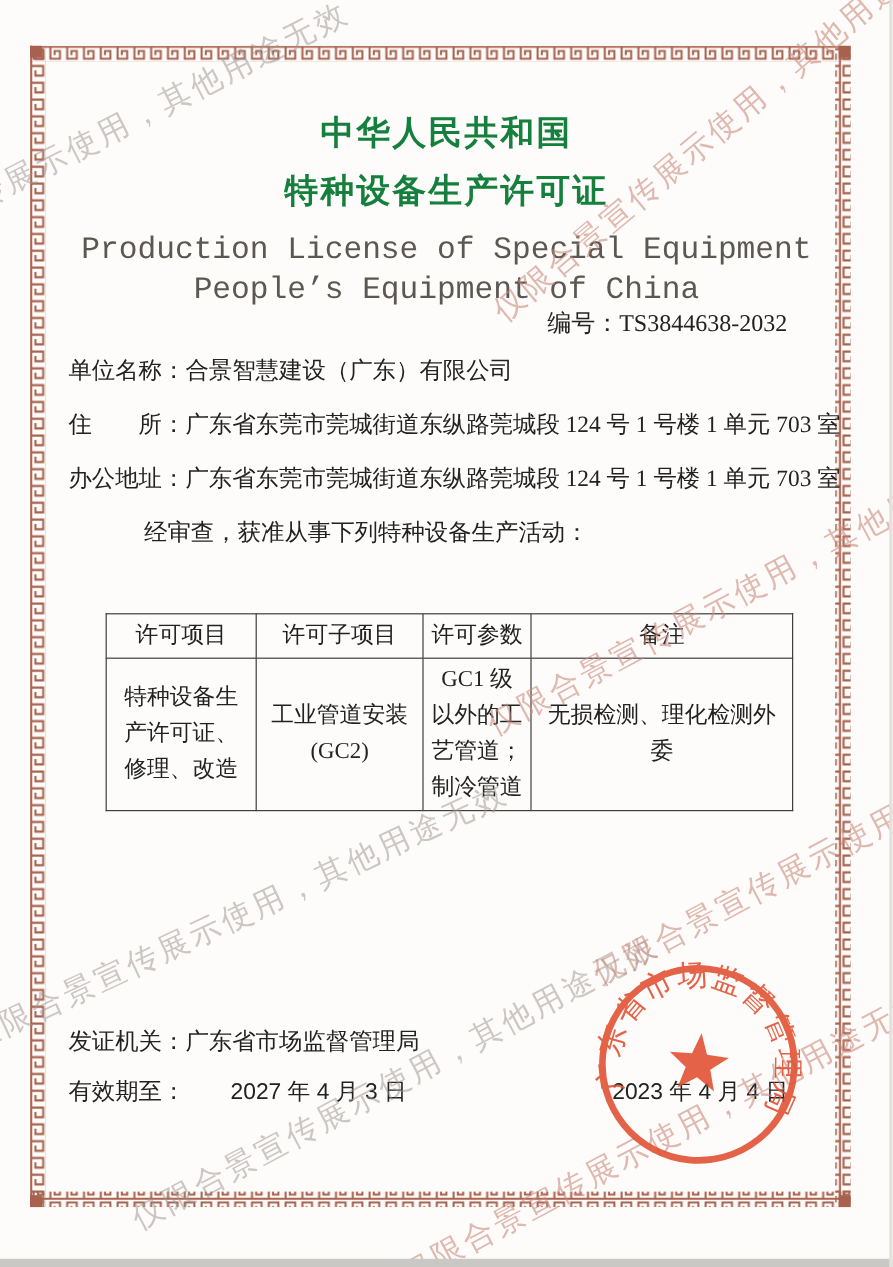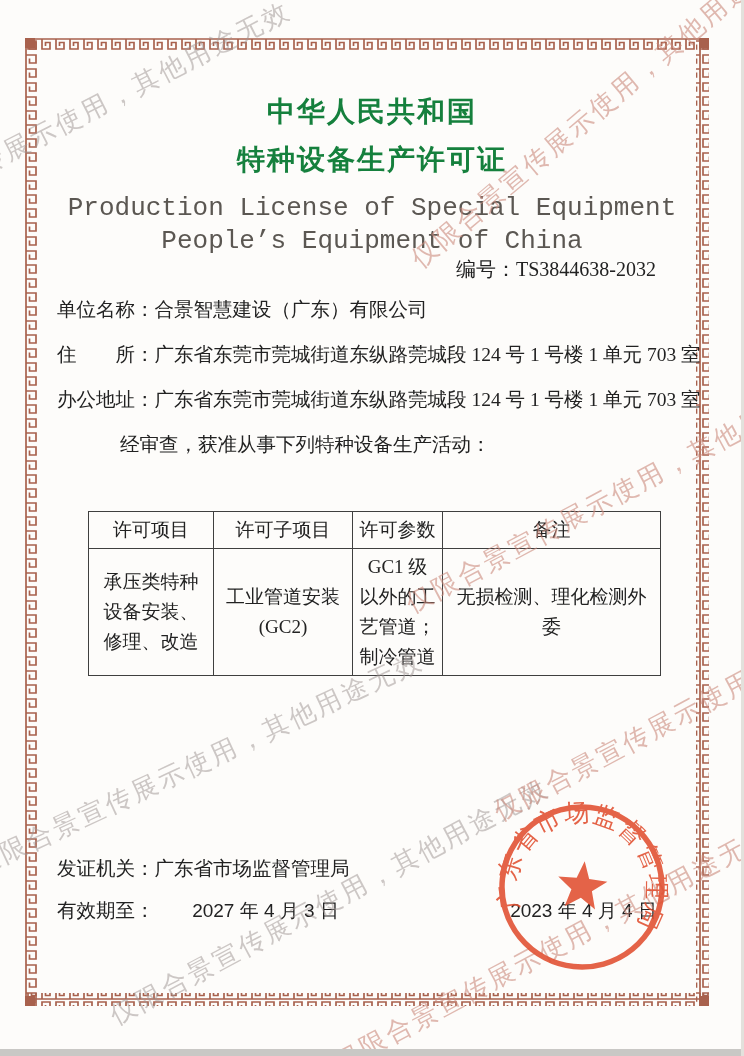--- a/index.html
+++ b/index.html
@@ -159,21 +159,21 @@
     <thead>
       <tr>
         <th class="c1">许可项目</th>
         <th class="c2">许可子项目</th>
         <th class="c3">许可参数</th>
         <th class="c4">备注</th>
       </tr>
     </thead>
     <tbody>
       <tr>
-        <td>承压类特种设备安装、修理、改造</td>
+        <td>特种设备生产许可证、修理、改造</td>
         <td>工业管道安装 (GC2)</td>
         <td>GC1 级以外的工艺管道；制冷管道</td>
         <td>无损检测、理化检测外委</td>
       </tr>
     </tbody>
   </table>
 
   <div class="footer">
     <div class="footer-row">
       <span>发证机关：</span><span>广东省市场监督管理局</span>

